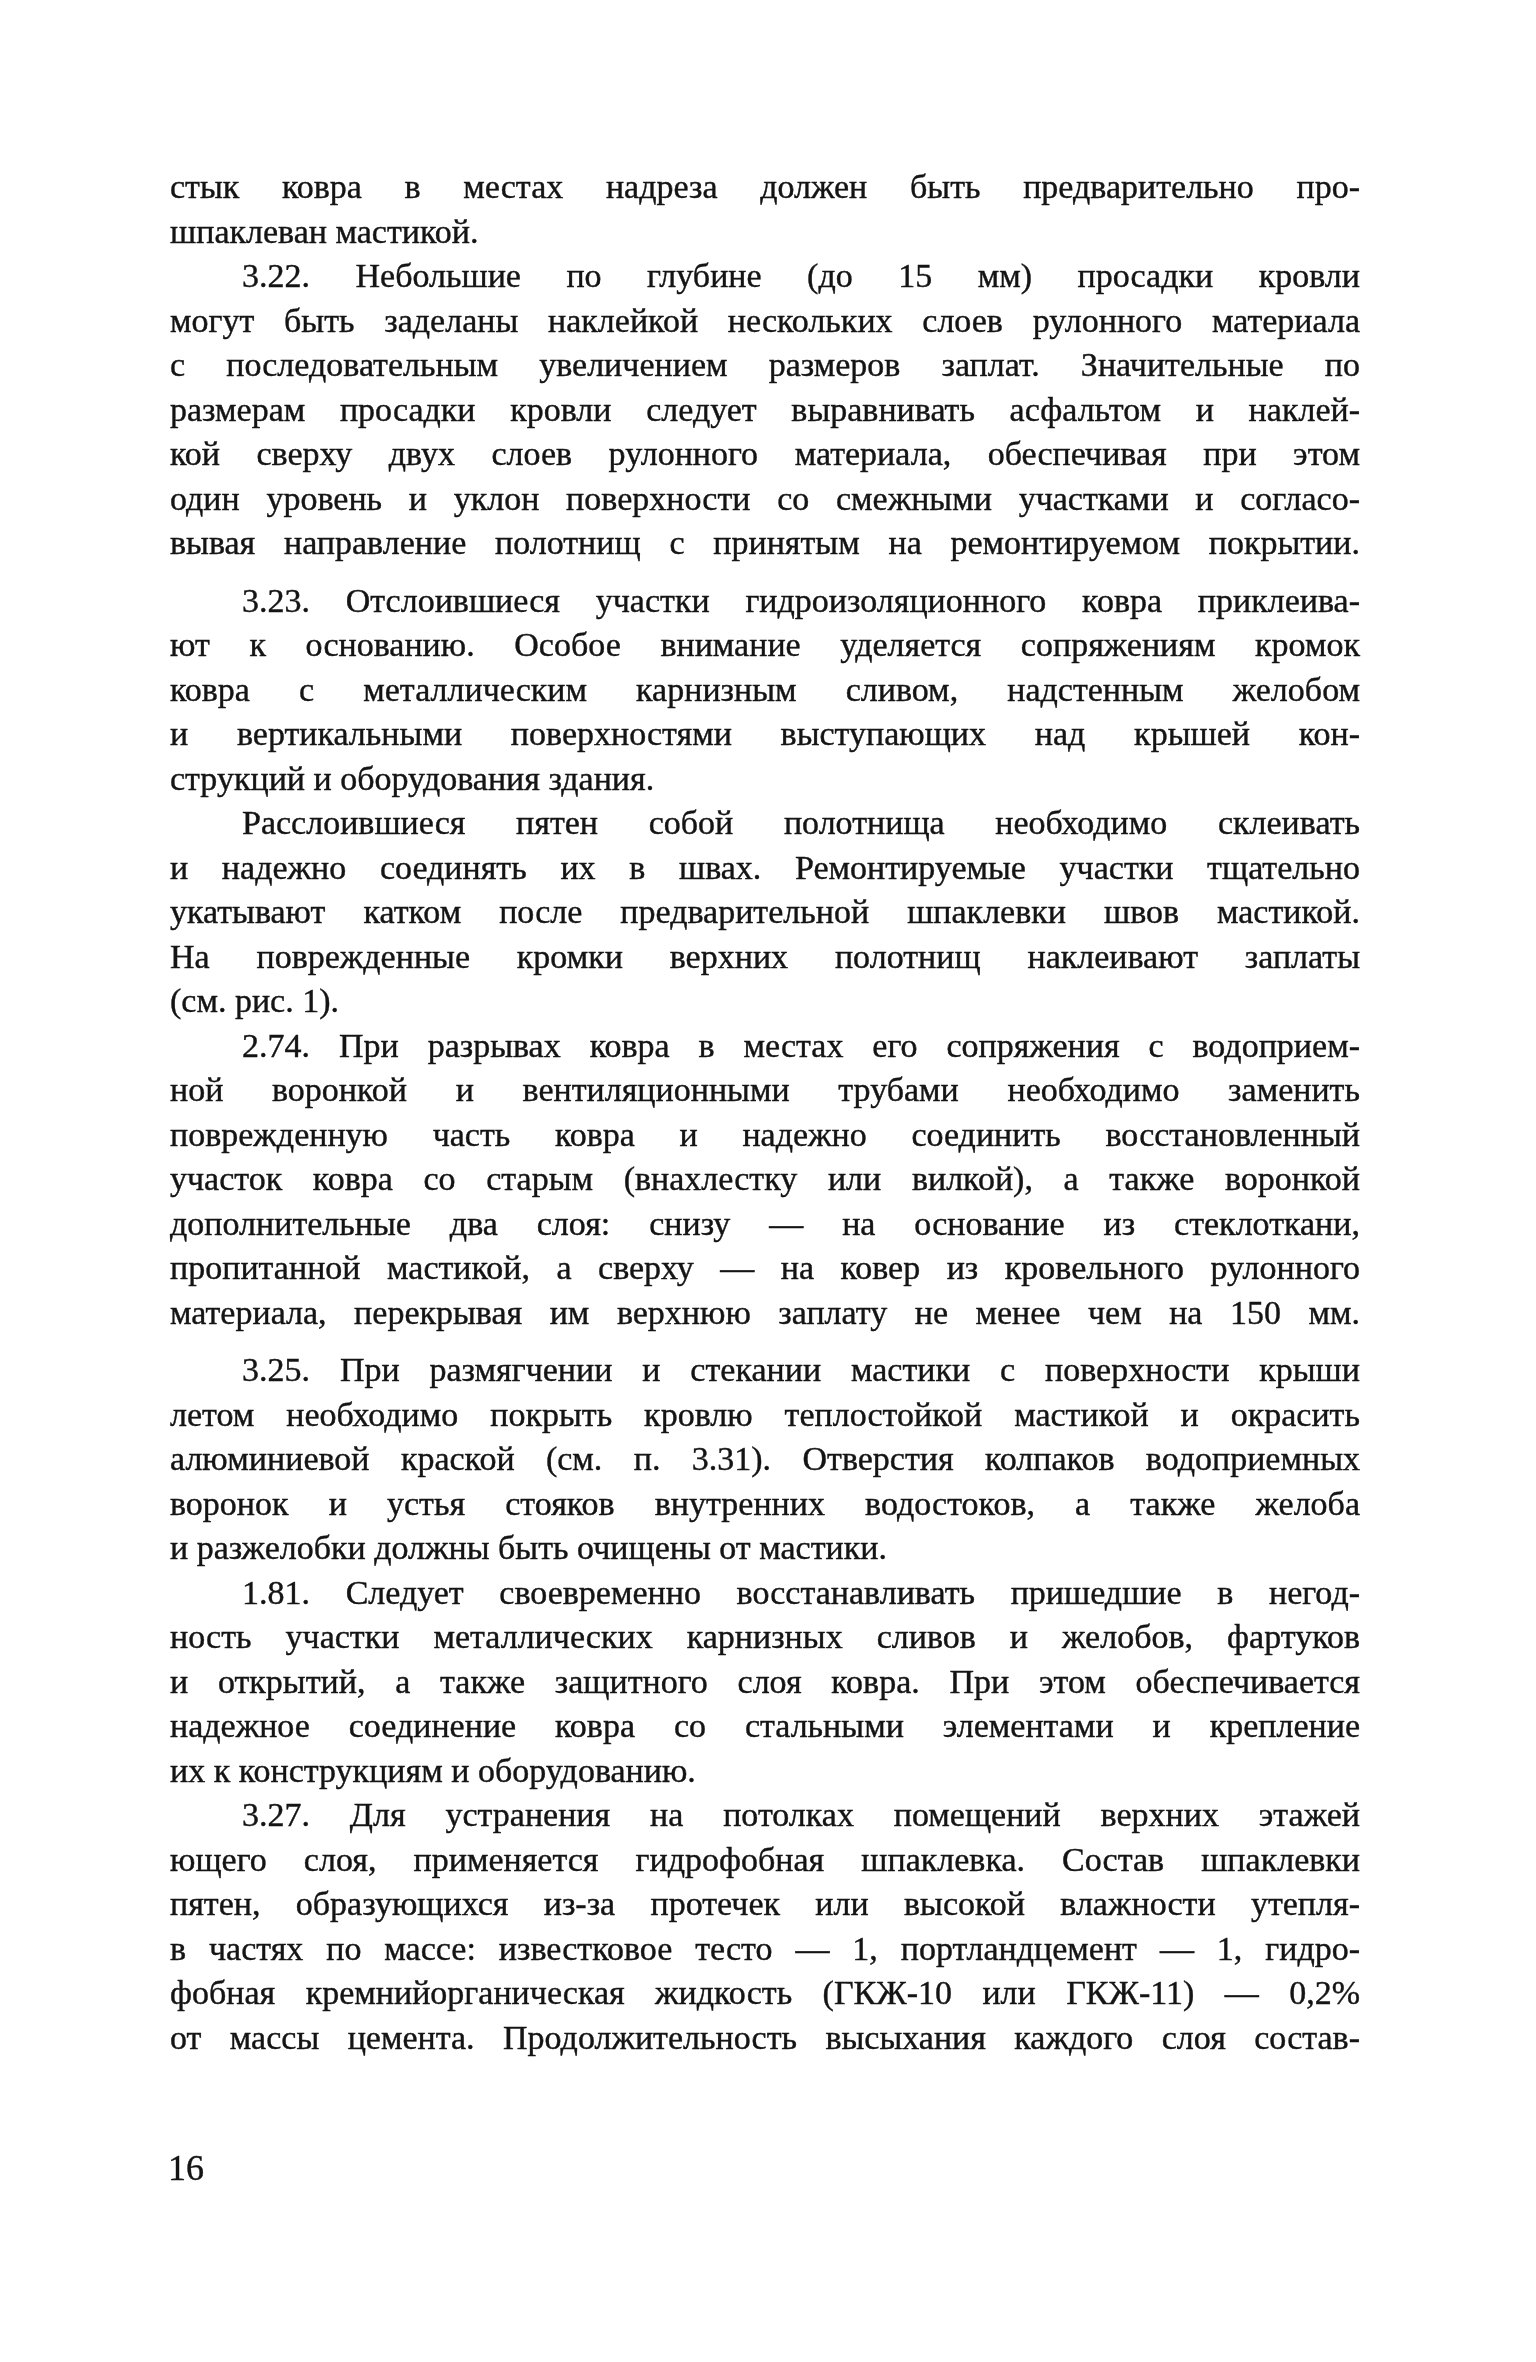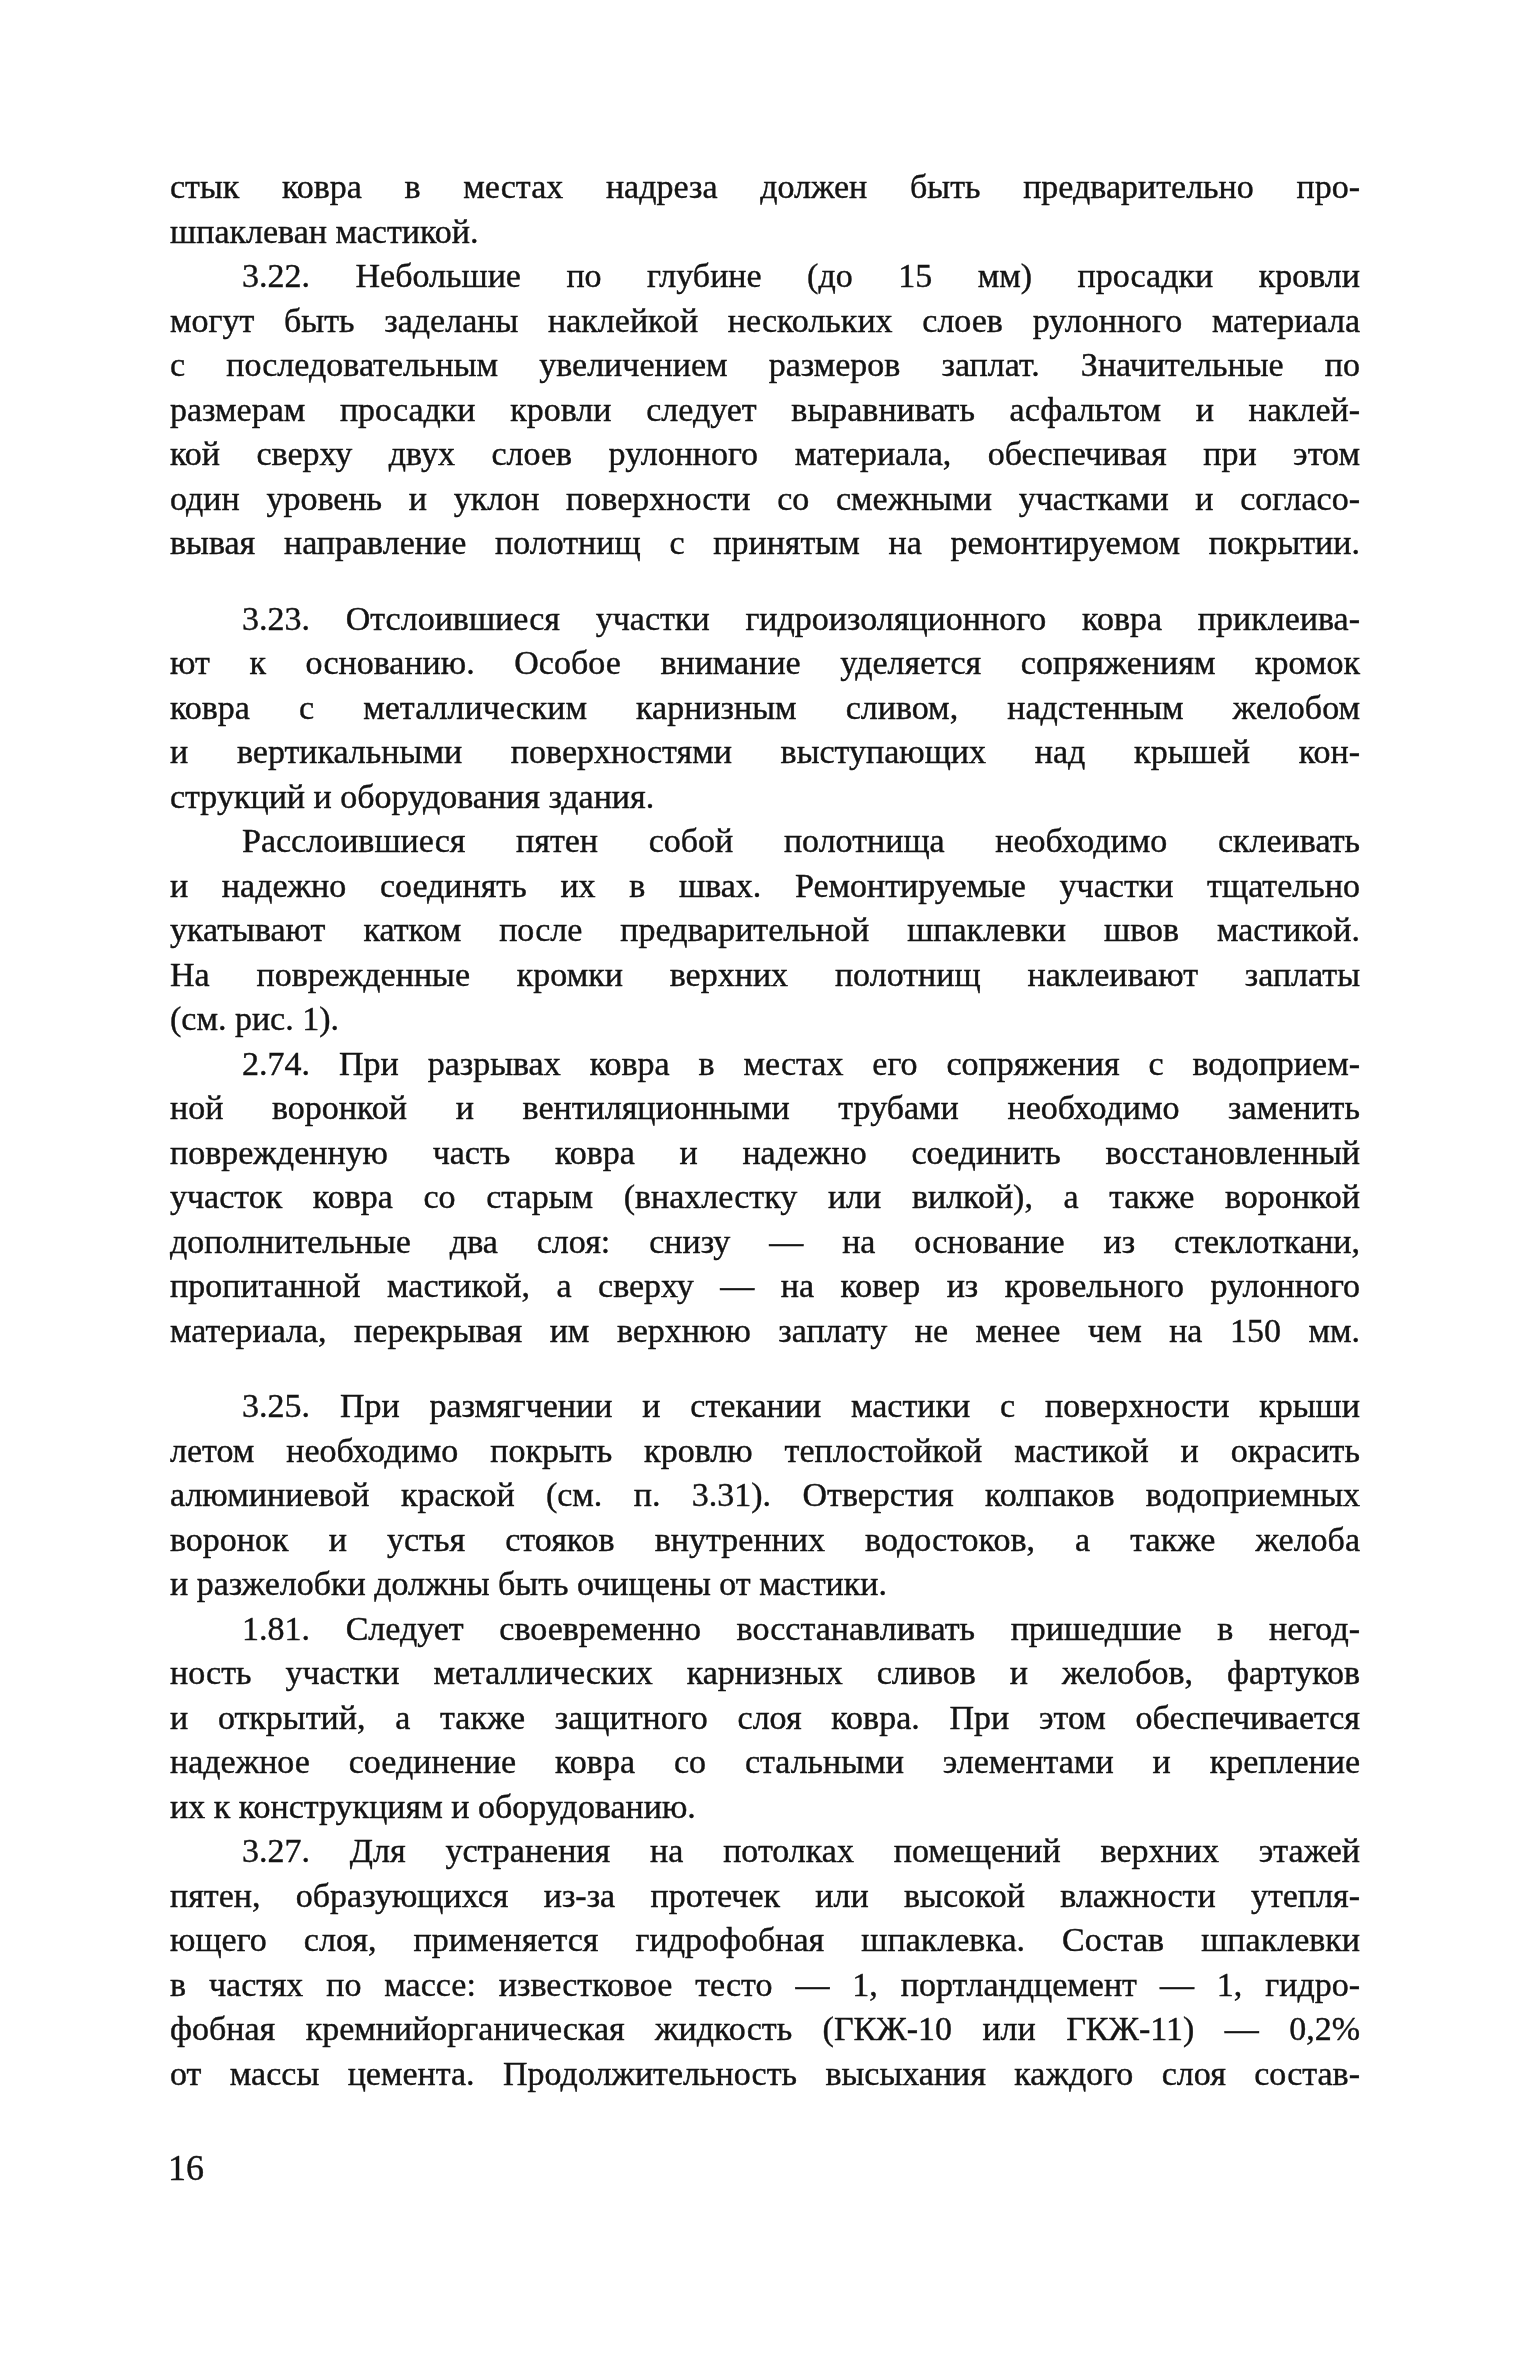--- a/index.html
+++ b/index.html
@@ -19,21 +19,21 @@
   .text-block {
     position: absolute;
     left: 170px;
     top: 165px;
     width: 1190px;
     font-size: 34px;
     line-height: 44.5px;
     -webkit-text-stroke: 0.4px #141414;
   }
   .para { margin: 0; }
-  .para.gap { margin-top: 31px; }
+  .para.gap { margin-top: 13px; }
   .ln {
     text-align: justify;
     text-align-last: justify;
   }
   .ln.first { text-indent: 72px; }
   .ln.short { text-align-last: left; }
   .page-number {
     position: absolute;
     left: 168px;
     top: 2146px;
@@ -100,22 +100,22 @@
     <div class="para">
       <div class="ln first">1.81. Следует своевременно восстанавливать пришедшие в негод-</div>
       <div class="ln">ность участки металлических карнизных сливов и желобов, фартуков</div>
       <div class="ln">и открытий, а также защитного слоя ковра. При этом обеспечивается</div>
       <div class="ln">надежное соединение ковра со стальными элементами и крепление</div>
       <div class="ln short">их к конструкциям и оборудованию.</div>
     </div>
 
     <div class="para">
       <div class="ln first">3.27. Для устранения на потолках помещений верхних этажей</div>
+      <div class="ln">ющего слоя, применяется гидрофобная шпаклевка. Состав шпаклевки</div>
       <div class="ln">пятен, образующихся из-за протечек или высокой влажности утепля-</div>
-      <div class="ln">ющего слоя, применяется гидрофобная шпаклевка. Состав шпаклевки</div>
       <div class="ln">в частях по массе: известковое тесто — 1, портландцемент — 1, гидро-</div>
       <div class="ln">фобная кремнийорганическая жидкость (ГКЖ-10 или ГКЖ-11) — 0,2%</div>
       <div class="ln">от массы цемента. Продолжительность высыхания каждого слоя состав-</div>
     </div>
 
   </div>
 
   <div class="page-number">16</div>
 </div>
 

